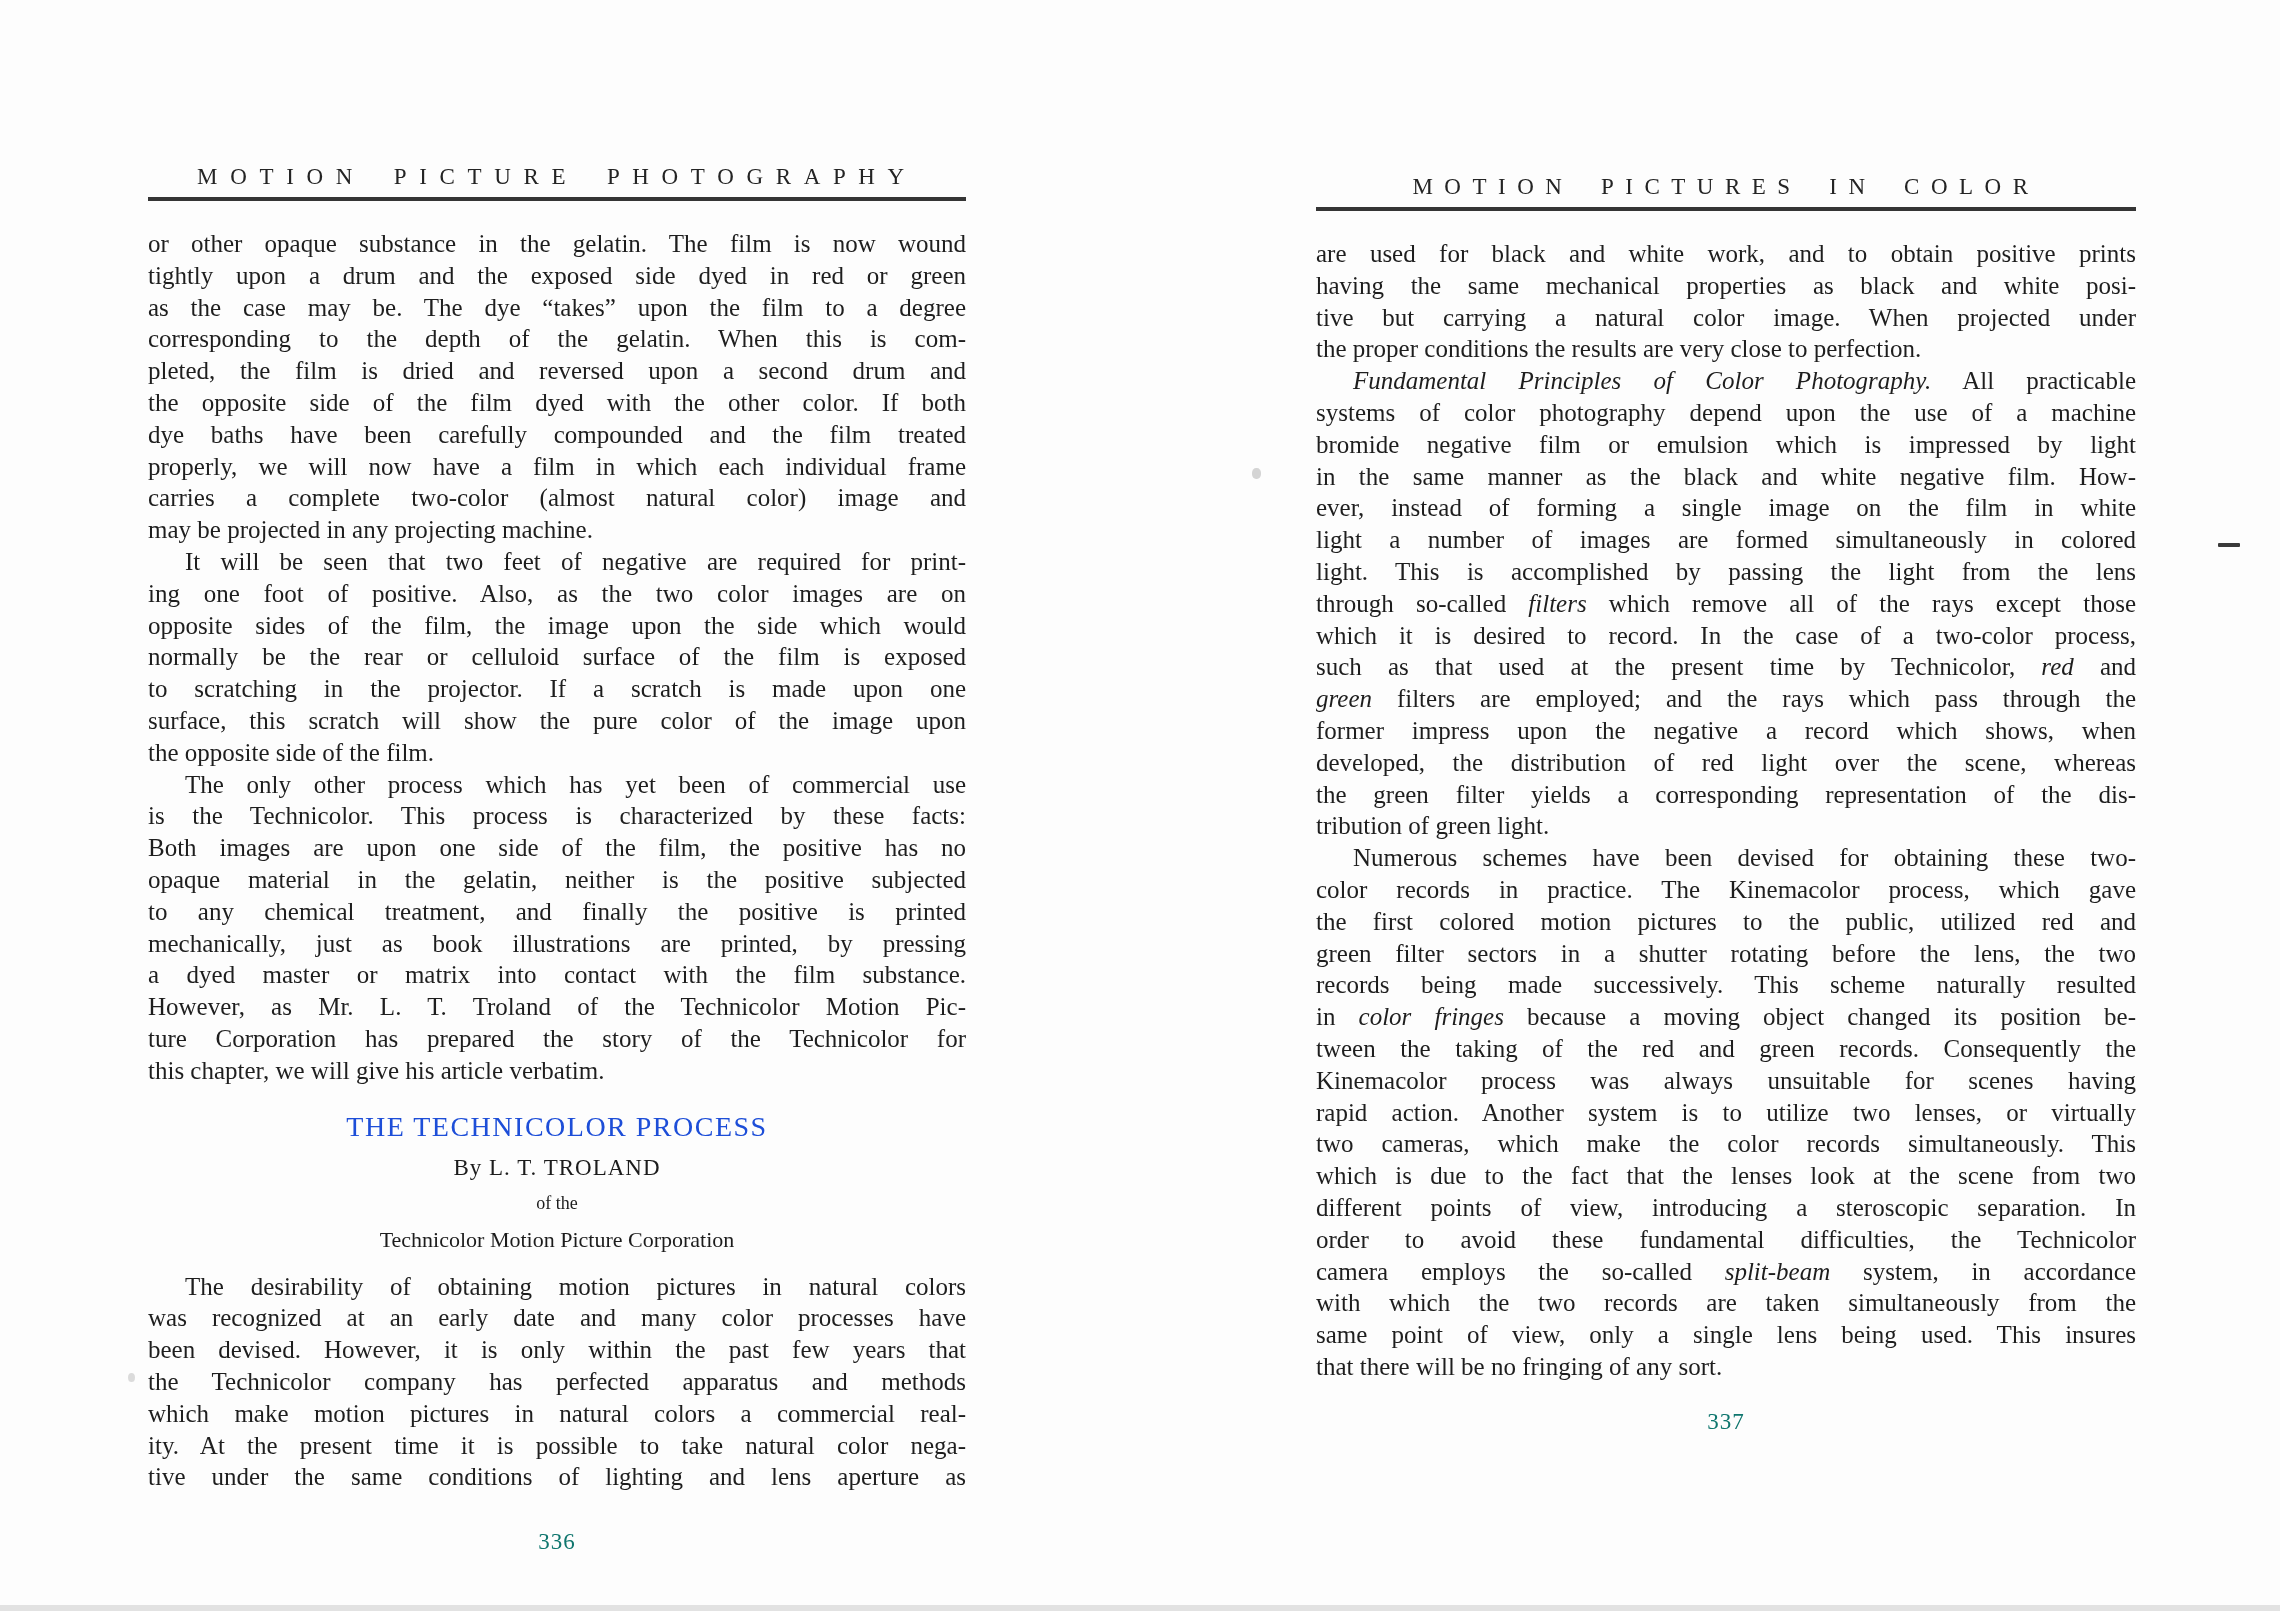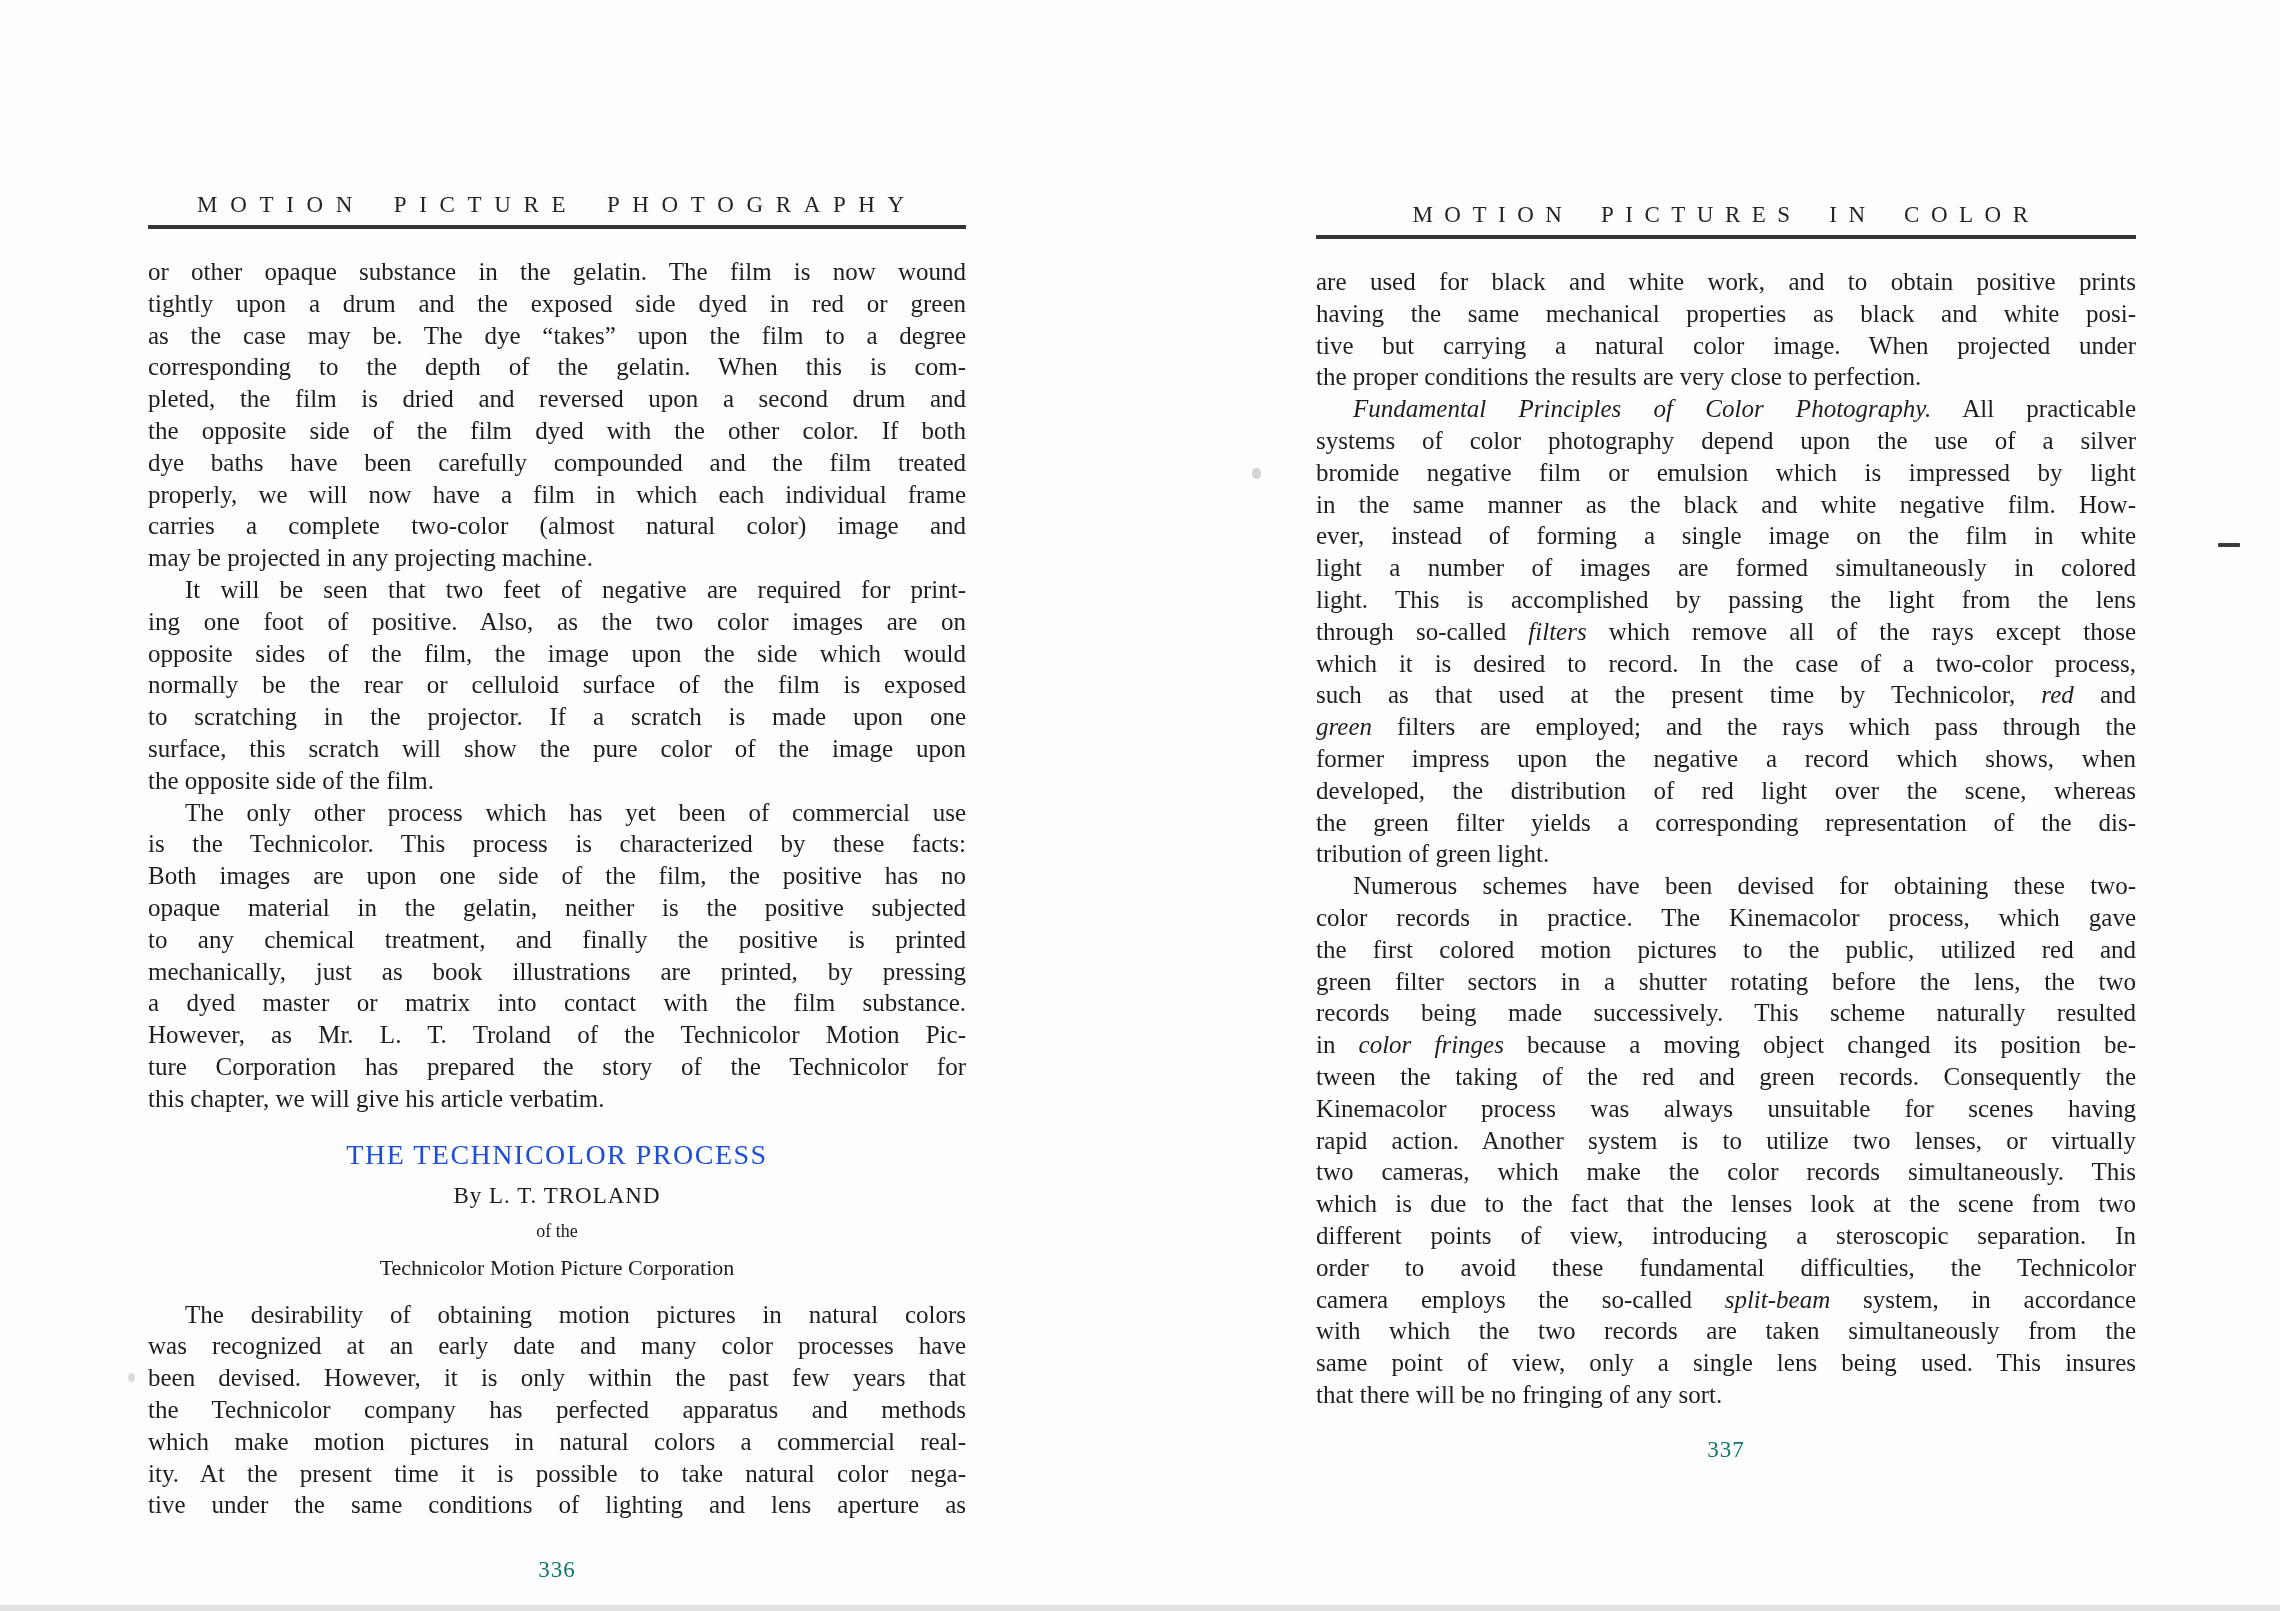--- a/index.html
+++ b/index.html
@@ -13,21 +13,20 @@
     color: #1c1c1c;
   }
   .spread {
     position: relative;
     width: 2280px;
     height: 1611px;
   }
   .page {
     position: absolute;
     top: 0;
-    margin-top: 28px;
   }
   .page.left  { left: 148px; top: 164px; width: 818px; }
   .page.right { left: 1316px; top: 174px; width: 820px; }
 
   .running-head {
     text-align: center;
     font-size: 23px;
     letter-spacing: 0.55em;
     word-spacing: 0.45em;
     color: #242424;
@@ -198,21 +197,21 @@
     </div>
     <div class="page-body">
         <div class="para">
           <div class="tl">are used for black and white work, and to obtain positive prints</div>
           <div class="tl">having the same mechanical properties as black and white posi-</div>
           <div class="tl">tive but carrying a natural color image. When projected under</div>
           <div class="tl last">the proper conditions the results are very close to perfection.</div>
         </div>
         <div class="para indent">
           <div class="tl"><i>Fundamental Principles of Color Photography.</i> All practicable</div>
-          <div class="tl">systems of color photography depend upon the use of a silver</div>
+          <div class="tl">systems of color photography depend upon the use of a machine</div>
           <div class="tl">bromide negative film or emulsion which is impressed by light</div>
           <div class="tl">in the same manner as the black and white negative film. How-</div>
           <div class="tl">ever, instead of forming a single image on the film in white</div>
           <div class="tl">light a number of images are formed simultaneously in colored</div>
           <div class="tl">light. This is accomplished by passing the light from the lens</div>
           <div class="tl">through so-called <i>filters</i> which remove all of the rays except those</div>
           <div class="tl">which it is desired to record. In the case of a two-color process,</div>
           <div class="tl">such as that used at the present time by Technicolor, <i>red</i> and</div>
           <div class="tl"><i>green</i> filters are employed; and the rays which pass through the</div>
           <div class="tl">former impress upon the negative a record which shows, when</div>

